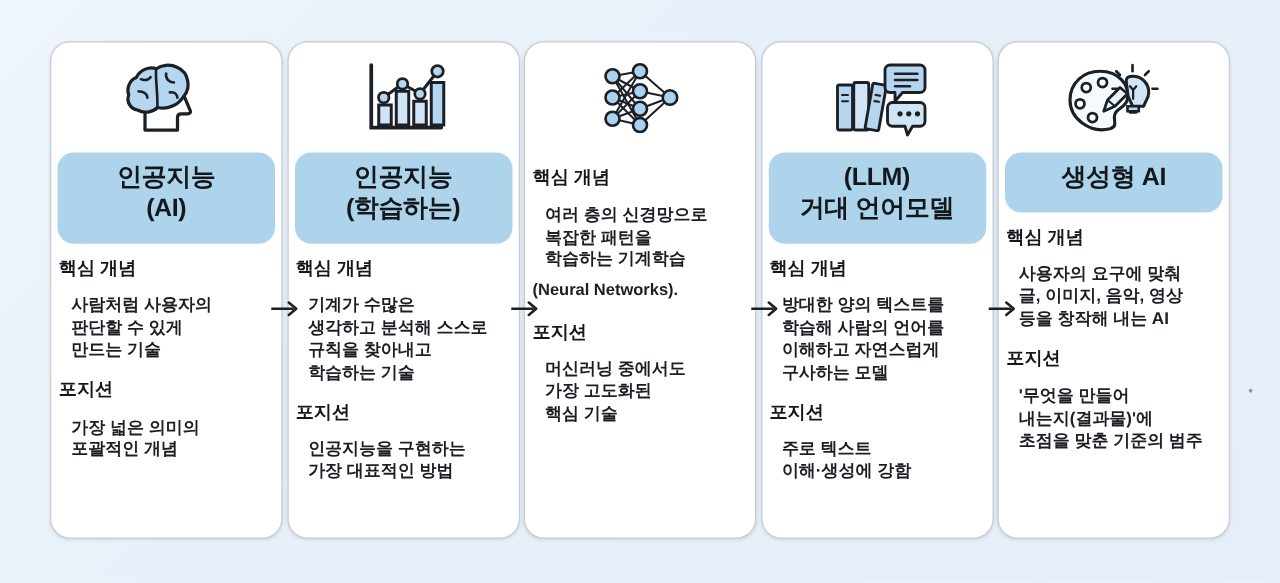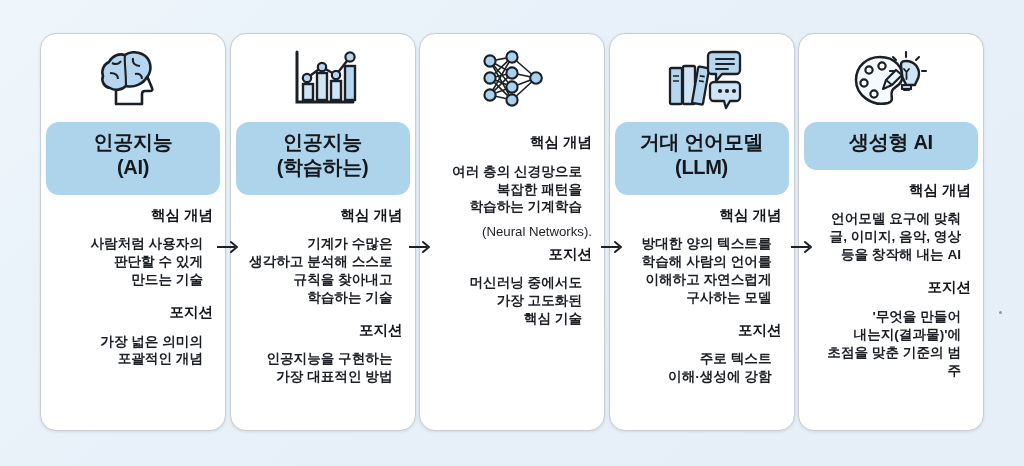--- a/index.html
+++ b/index.html
@@ -68,45 +68,45 @@
     display: block;
     font-size: 20px;
     font-weight: bold;
     color: #14181c;
     line-height: 1.24;
     letter-spacing: -0.3px;
   }
   .body {
     flex: 1 1 auto;
     width: 100%;
-    padding: 11px 12px 8px 6px;
-    box-sizing: border-box;
-    text-align: right;
+    padding: 11px 0 8px 6px;
+    box-sizing: border-box;
+    text-align: left;
   }
   .sect-title {
     font-size: 14.5px;
     font-weight: bold;
     color: #14181c;
     margin: 0 0 2px 0;
     line-height: 1.35;
   }
   .sect-body {
     font-size: 13.6px;
     color: #1b1f24;
     line-height: 1.32;
     font-weight: 600;
     margin: 10px;
     white-space: pre-line;
   }
   .sect-note {
     font-size: 13.2px;
     color: #1b1f24;
     line-height: 1.3;
-    font-weight: 400;
-    margin: 7px 0 4px 0;
+    font-weight: 700;
+    margin: 7px 0 16px 0;
   }
   .gap-concept { margin-bottom: 14px; }
   .gap-small { margin-bottom: 0px; }
 
   
   .arrow {
     position: absolute;
     top: 238px;
     width: 26px;
     height: 18px;
@@ -255,22 +255,22 @@
           </g>
           <path d="M52 36 h22 a4 4 0 0 1 4 4 v11 a4 4 0 0 1 -4 4 h-6 l-4 7 -2 -7 h-10 a4 4 0 0 1 -4 -4 v-11 a4 4 0 0 1 4 -4 z" fill="#cfe4f5" stroke="#1b2026" stroke-width="2.3" stroke-linejoin="round"></path>
           <g fill="#1b2026">
             <circle cx="58" cy="45" r="2.1"></circle>
             <circle cx="65" cy="45" r="2.1"></circle>
             <circle cx="72" cy="45" r="2.1"></circle>
           </g>
         </svg>
       </div>
       <div class="header-band">
+        <span class="line">(LLM)</span>
         <span class="line">거대 언어모델</span>
-        <span class="line">(LLM)</span>
       </div>
       <div class="body">
         <p class="sect-title">핵심 개념</p>
         <p class="sect-body gap-concept">방대한 양의 텍스트를
 학습해 사람의 언어를
 이해하고 자연스럽게
 구사하는 모델</p>
         <p class="sect-title">포지션</p>
         <p class="sect-body">주로 텍스트
 이해·생성에 강함</p>
@@ -300,21 +300,21 @@
           </g>
           <path d="M46 25 L36 35 L33 44 L42 40 L52 30 Z" fill="#e8f3fb" stroke="#1b2026" stroke-width="2.2" stroke-linejoin="round"></path>
           <path d="M36 35 L42 40" stroke="#1b2026" stroke-width="1.8"></path>
         </svg>
       </div>
       <div class="header-band">
         <span class="line">생성형 AI</span>
       </div>
       <div class="body">
         <p class="sect-title">핵심 개념</p>
-        <p class="sect-body gap-concept">언어모델 요구에 맞춰
+        <p class="sect-body gap-concept">사용자의 요구에 맞춰
 글, 이미지, 음악, 영상
 등을 창작해 내는 AI</p>
         <p class="sect-title">포지션</p>
         <p class="sect-body">'무엇을 만들어
 내는지(결과물)'에
 초점을 맞춘 기준의 범주</p>
       </div>
     </div>
 
   </div>

